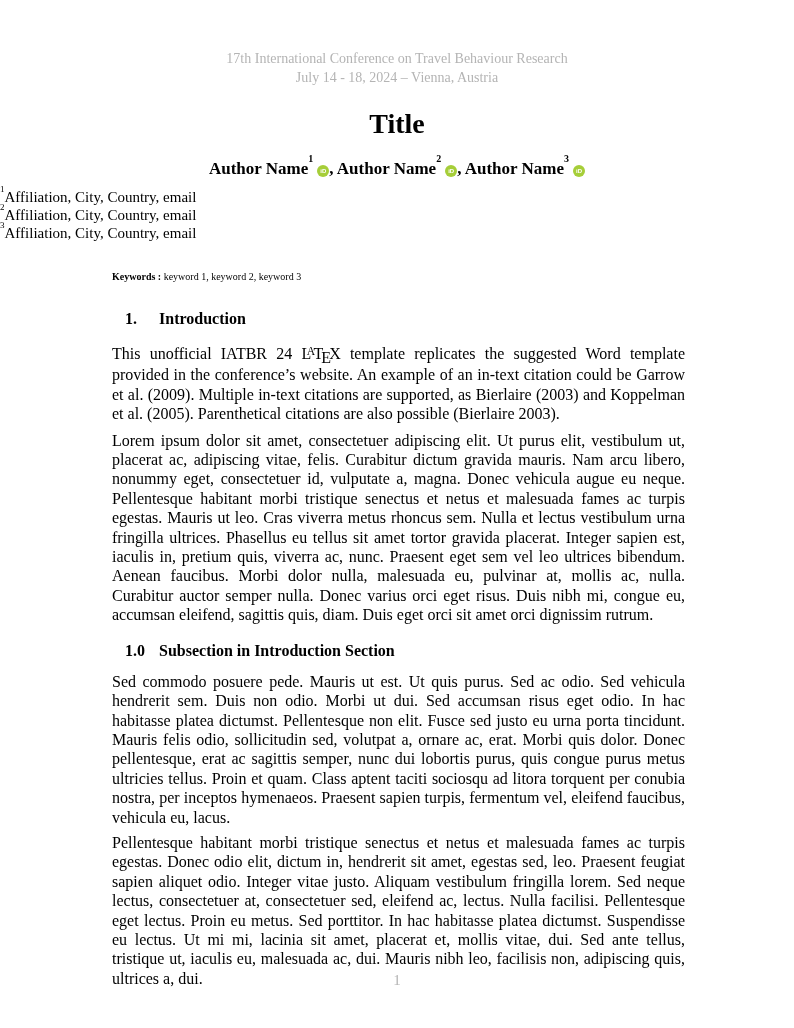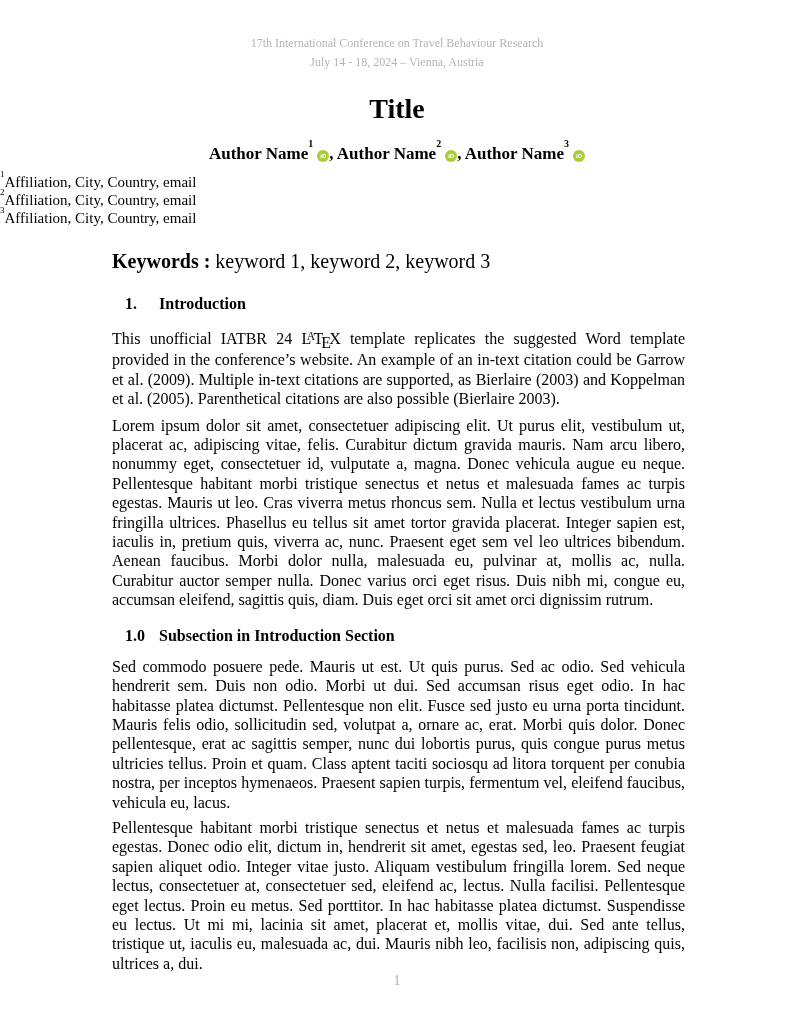--- a/index.html
+++ b/index.html
@@ -9,24 +9,24 @@
     height: 1028px;
     margin: 0 auto;
     background: #ffffff;
     color: #000000;
     font-family: "Liberation Serif", "DejaVu Serif", serif;
     font-size: 16px;
     line-height: 19.4px;
     overflow: hidden;
   }
   .doc-header {
-    padding-top: 34px;
+    padding-top: 49px;
     text-align: center;
     color: #b4b4b4;
-    font-size: 12px;
+    font-size: 14px;
     line-height: 19px;
   }
   .paper-title {
     margin-top: 27px;
     text-align: center;
     font-weight: bold;
     font-size: 28px;
     line-height: 20px;
   }
   .authors {
@@ -61,21 +61,21 @@
   .affiliations {
     margin-top: 10px;
     text-align: left;
     font-size: 15px;
     line-height: 18px;
   }
   .affiliations sup.mark { top: -4px; font-size: 9px; }
   .content { margin: 0 109px 0 112px; }
   .keywords {
     margin-top: 26px;
-    font-size: 20px;
+    font-size: 10px;
     line-height: 17px;
   }
   .keywords .kw-label { font-weight: bold; }
   .sec-heading {
     margin-top: 25px;
     padding-left: 13px;
     font-weight: bold;
     font-size: 16px;
     line-height: 17px;
   }

